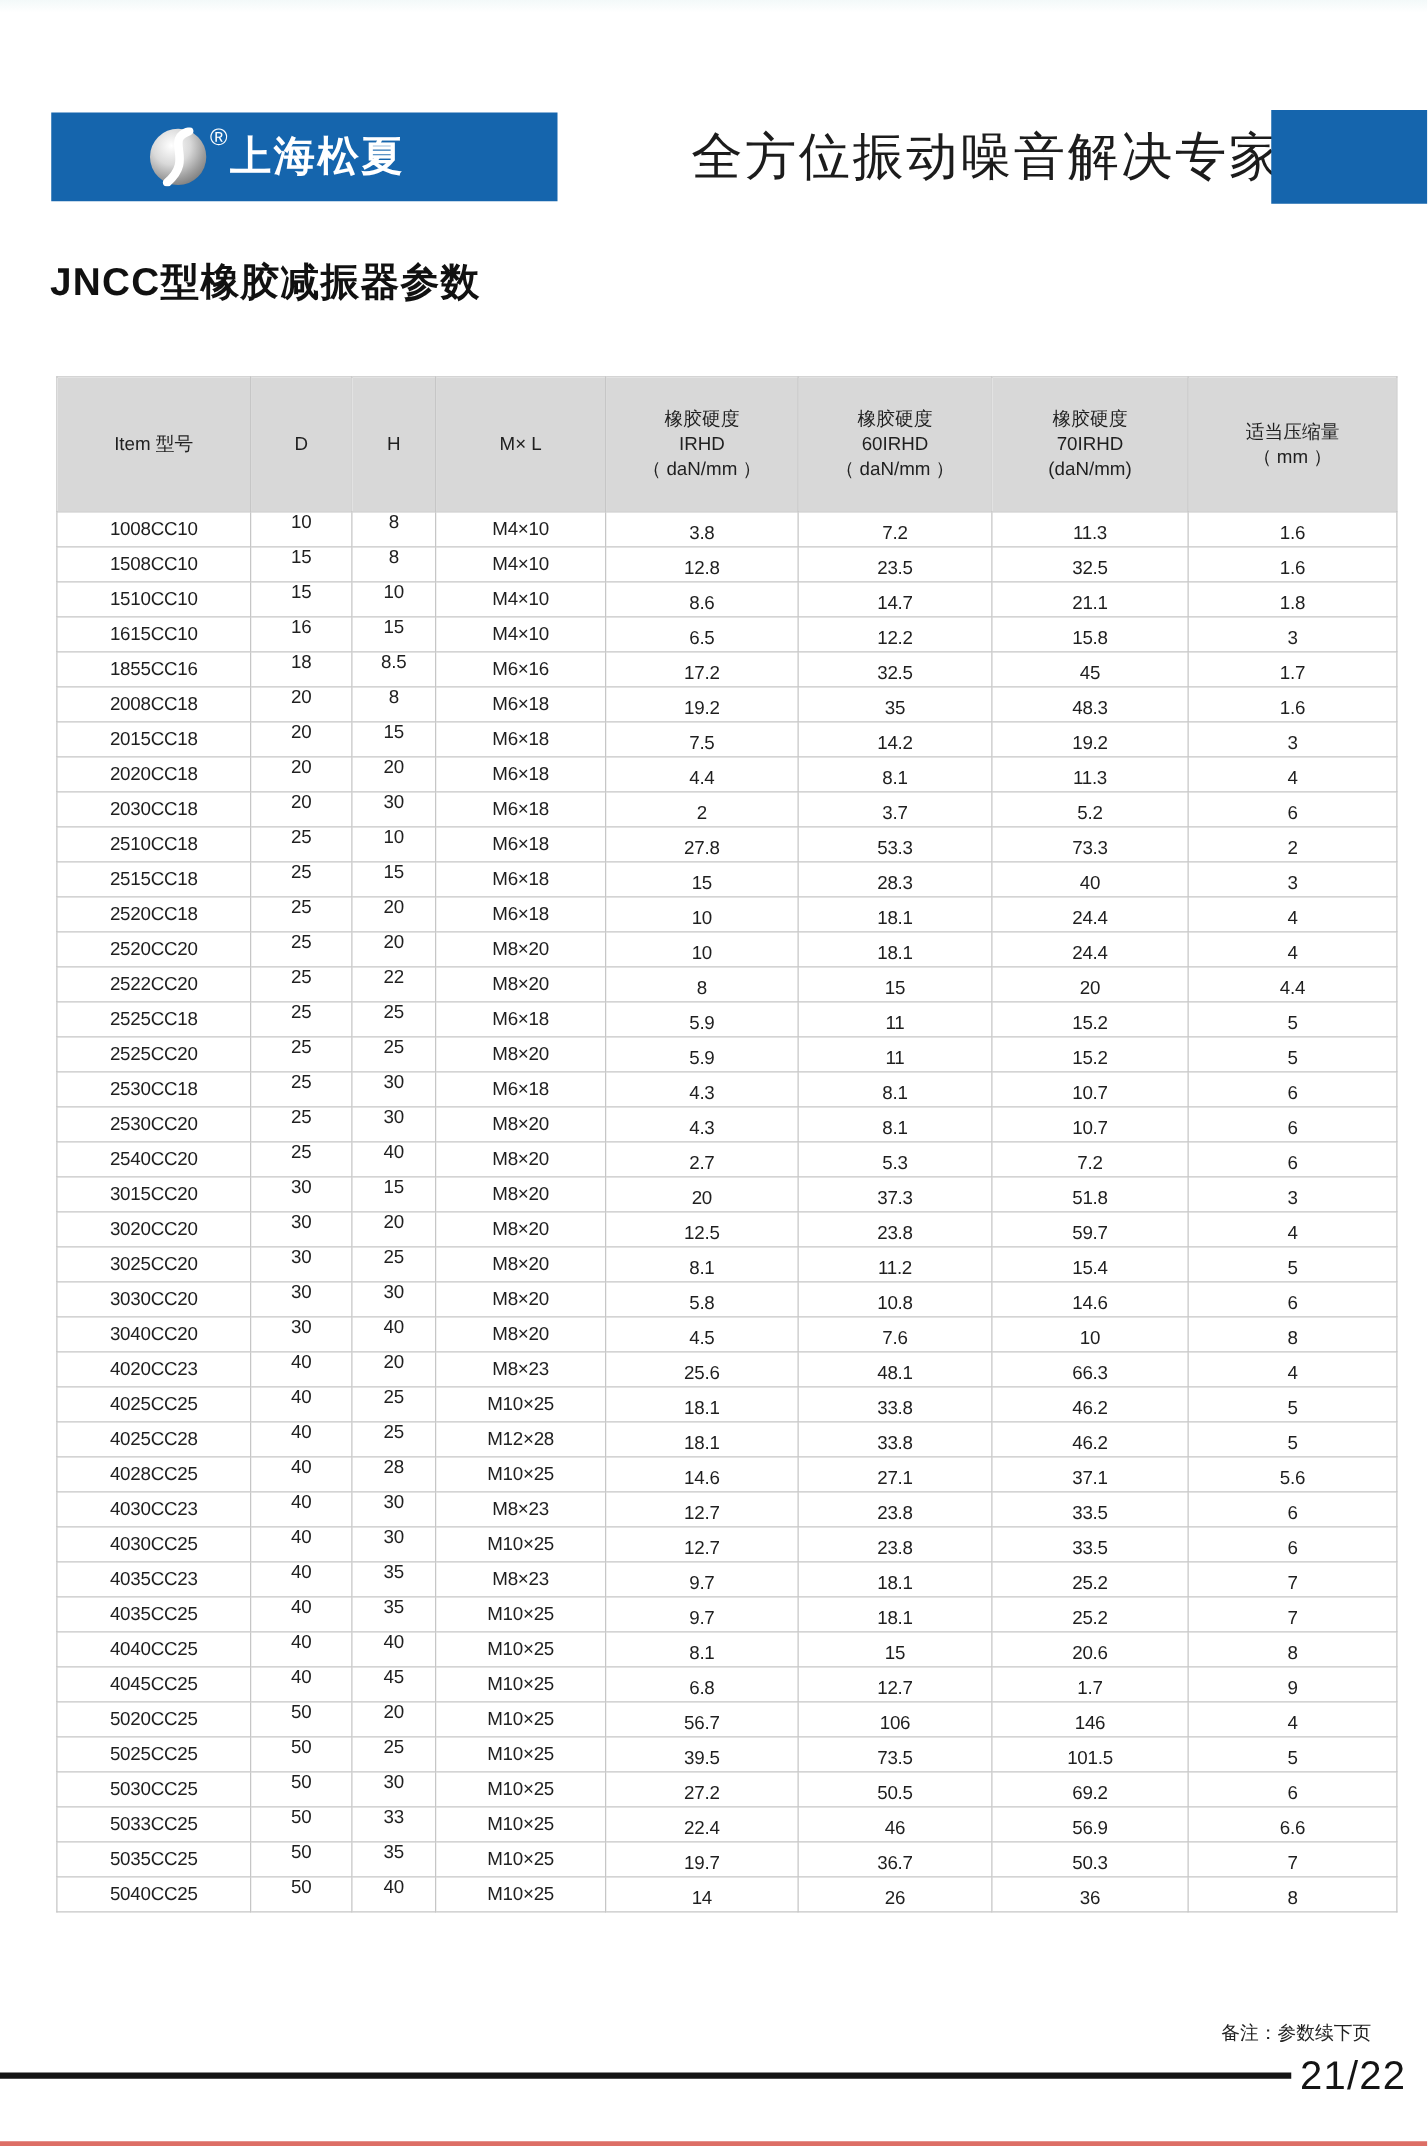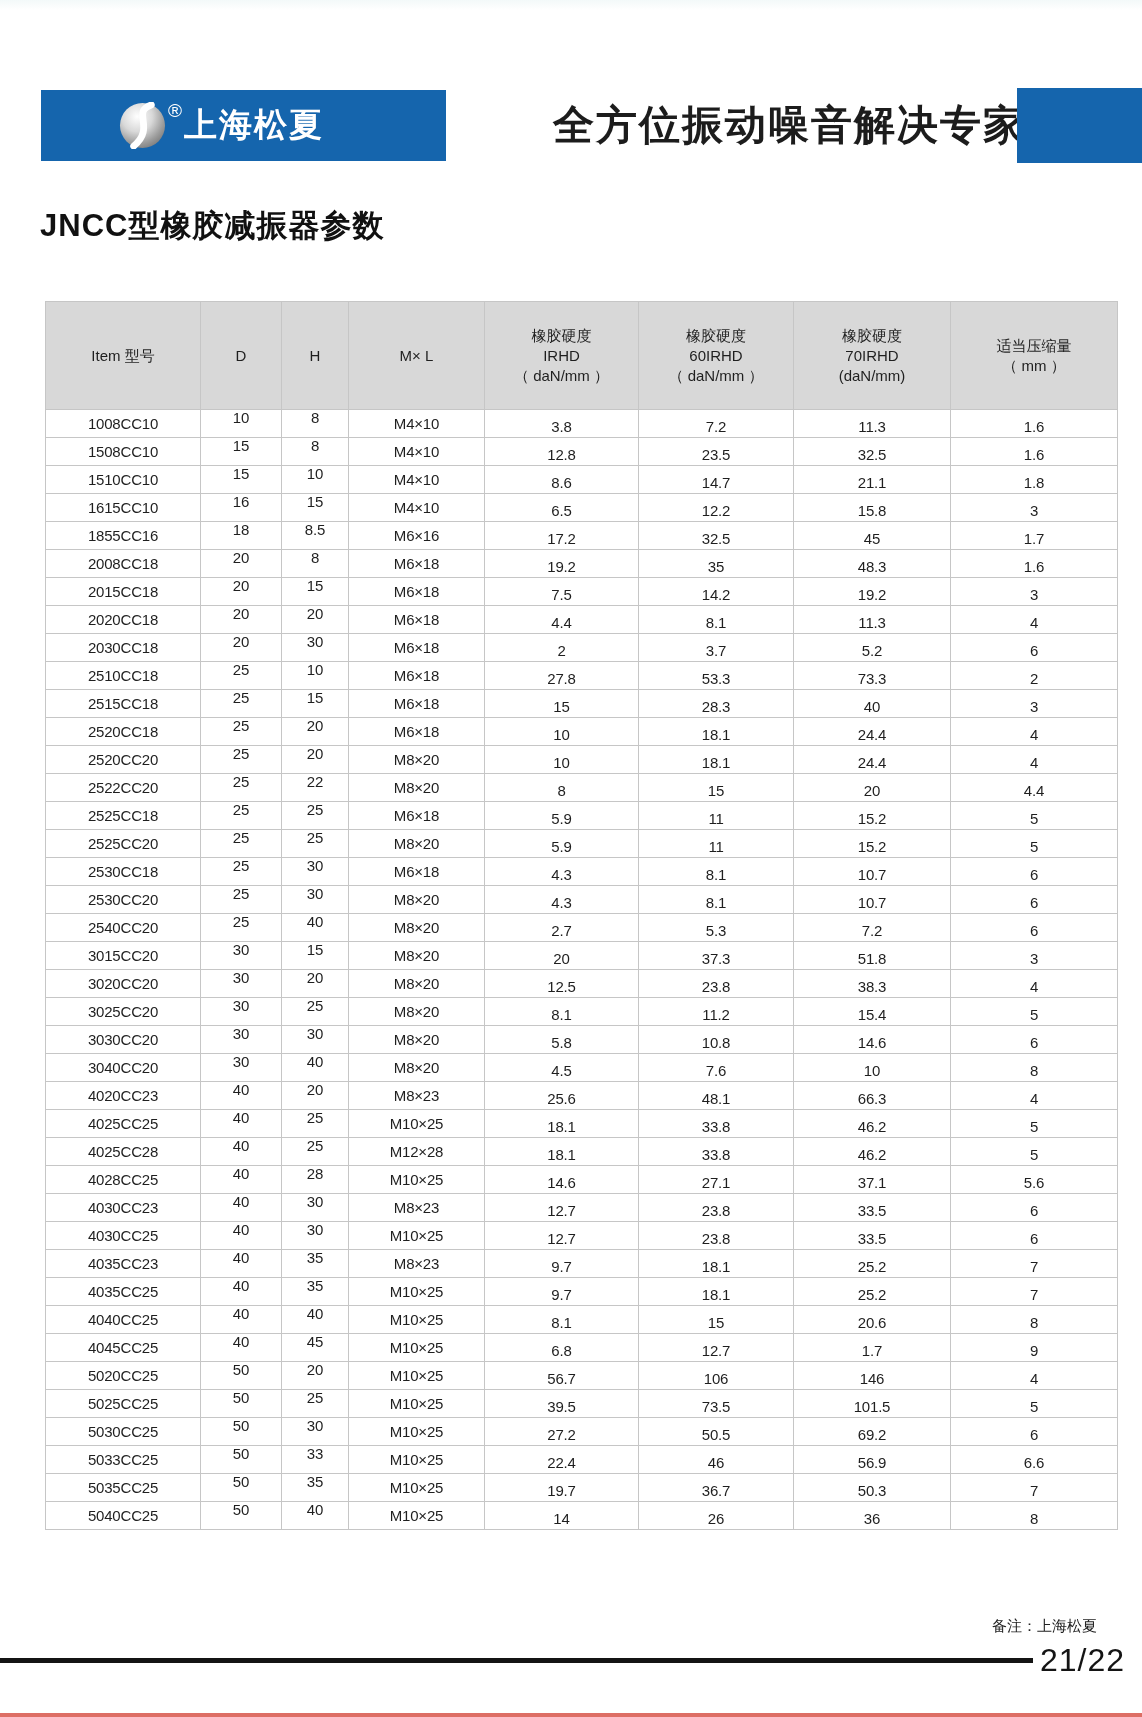--- a/index.html
+++ b/index.html
@@ -27,21 +27,21 @@
     color:#ffffff;font-size:19px;line-height:1;transform:translateY(-15px);
     margin-left:2px;flex:0 0 auto;
   }
   .brand-name{
     color:#ffffff;font-size:33px;font-weight:bold;letter-spacing:2px;
     margin-left:2px;white-space:nowrap;
   }
   .header-slogan{
     position:absolute;left:446px;top:90px;width:687px;height:71px;
     display:flex;align-items:center;justify-content:center;
-    font-size:41px;font-weight:bold;color:#1c1c1c;letter-spacing:2px;white-space:nowrap;
+    font-size:41px;font-weight:normal;color:#1c1c1c;letter-spacing:2px;white-space:nowrap;
   }
   .header-accent-block{
     position:absolute;left:1017px;top:88px;width:125px;height:75px;
     background:var(--brand-blue,#1565ad);
   }
   
   .page-title{
     position:absolute;left:40px;top:205px;
     font-size:31px;font-weight:bold;color:#111111;letter-spacing:1px;white-space:nowrap;
   }
@@ -352,21 +352,21 @@
             <td class="c6"><span>51.8</span></td>
             <td class="c7"><span>3</span></td>
           </tr>
           <tr>
             <td class="c0"><span>3020CC20</span></td>
             <td class="c1"><span>30</span></td>
             <td class="c2"><span>20</span></td>
             <td class="c3"><span>M8×20</span></td>
             <td class="c4"><span>12.5</span></td>
             <td class="c5"><span>23.8</span></td>
-            <td class="c6"><span>38.3</span></td>
+            <td class="c6"><span>59.7</span></td>
             <td class="c7"><span>4</span></td>
           </tr>
           <tr>
             <td class="c0"><span>3025CC20</span></td>
             <td class="c1"><span>30</span></td>
             <td class="c2"><span>25</span></td>
             <td class="c3"><span>M8×20</span></td>
             <td class="c4"><span>8.1</span></td>
             <td class="c5"><span>11.2</span></td>
             <td class="c6"><span>15.4</span></td>
@@ -549,18 +549,18 @@
             <td class="c3"><span>M10×25</span></td>
             <td class="c4"><span>14</span></td>
             <td class="c5"><span>26</span></td>
             <td class="c6"><span>36</span></td>
             <td class="c7"><span>8</span></td>
           </tr>
         </tbody>
     </table>
   </div>
 
-  <div class="footer-note">备注：上海松夏</div>
+  <div class="footer-note">备注：参数续下页</div>
   <div class="footer-rule"></div>
   <div class="page-number">21/22</div>
   <div class="bottom-edge-rule"></div>
 
 </div>
 
 </body></html>

